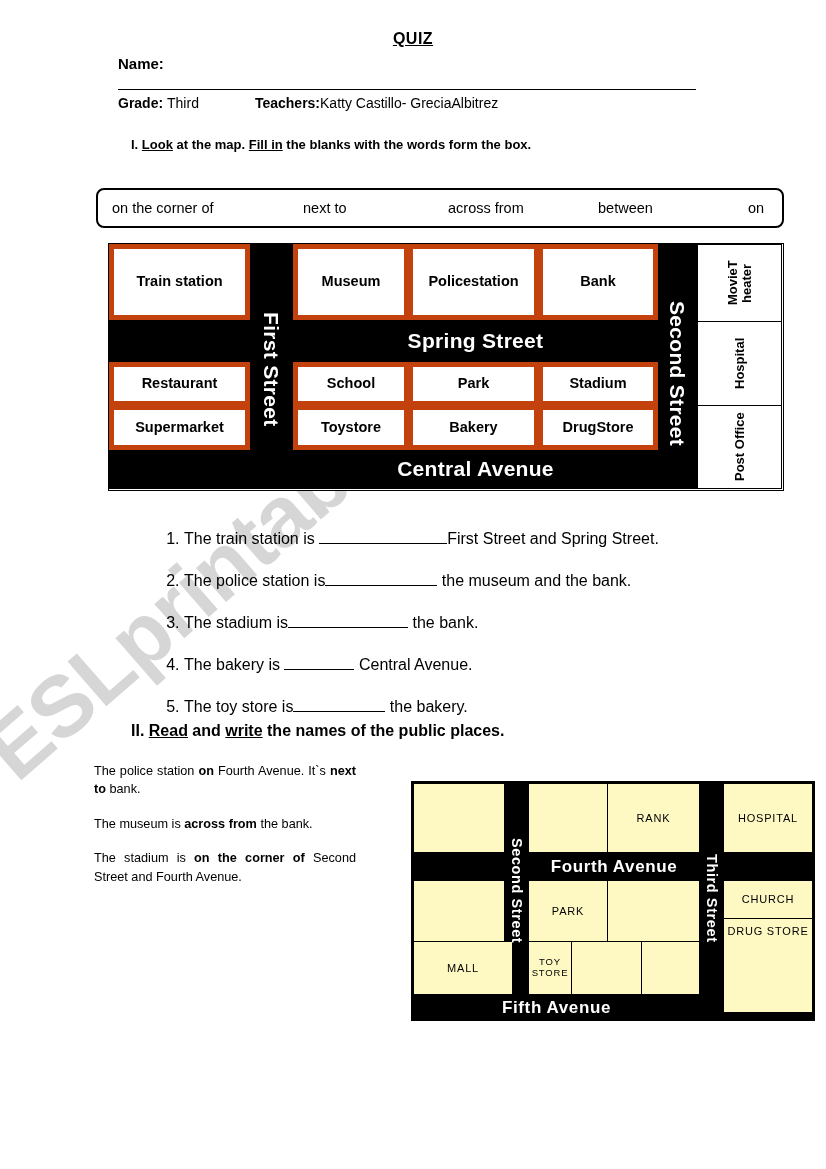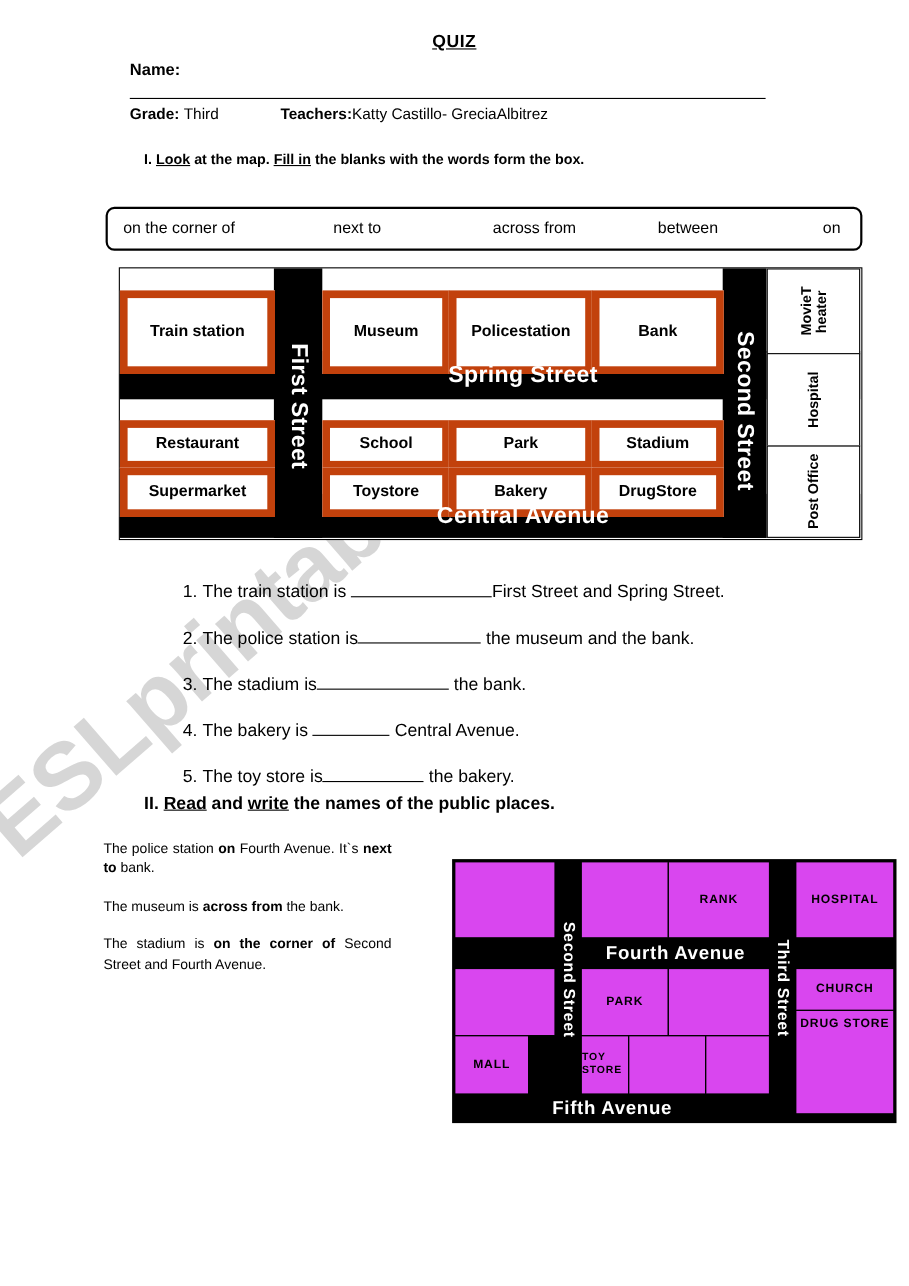--- a/index.html
+++ b/index.html
@@ -116,30 +116,29 @@
     height: 248px;
     border: 1.5px solid #000;
     box-sizing: border-box;
     background: #fff;
     z-index: 60;
   }
   #map1 .blk { position: absolute; background: #000; }
   #map1 .cell {
     position: absolute;
     background: #fff;
-    border: 7px solid #c2410c;
+    border: 5px solid #c2410c;
     box-sizing: border-box;
     display: flex;
     align-items: center;
     justify-content: center;
     font-size: 14.5px;
     font-weight: bold;
     text-align: center;
     line-height: 1.05;
-    margin-top: 20px;
   }
   #map1 .street-h {
     position: absolute;
     color: #fff;
     font-size: 21px;
     font-weight: bold;
     display: flex;
     align-items: center;
     justify-content: center;
     letter-spacing: 0.3px;
@@ -221,28 +220,29 @@
   #map2 {
     position: absolute;
     left: 411px; top: 781px;
     width: 404px;
     height: 240px;
     background: #000;
     z-index: 60;
   }
   #map2 .cell {
     position: absolute;
-    background: #d946ef;
+    background: #fef9c3;
     box-sizing: border-box;
     display: flex;
     align-items: center;
     justify-content: center;
     font-size: 11px;
-    font-weight: bold;
+    font-weight: normal;
     letter-spacing: 0.8px;
+    text-align: center;
     line-height: 1.15;
     color: #000;
   }
   #map2 .blank { }
   #map2 .street-h {
     position: absolute;
     color: #fff;
     font-size: 17px;
     font-weight: bold;
     display: flex;
@@ -412,21 +412,21 @@
   <div class="cell blank" style="left:197px;top:100px;width:91px;height:60px;"></div>
 
   <div class="cell" style="left:313px;top:100px;width:88px;height:37px;">
     <span>CHURCH</span>
   </div>
 
   <div class="cell" style="left:313px;top:138px;width:88px;height:93px;align-items:flex-start;padding-top:6px;">
     <span>DRUG STORE</span>
   </div>
 
-  <div class="cell" style="left:3px;top:161px;width:66px;height:52px;">
+  <div class="cell" style="left:3px;top:161px;width:98px;height:52px;">
     <span>MALL</span>
   </div>
   <div class="cell" style="left:118px;top:161px;width:42px;height:52px;font-size:9.5px;">
     <span>TOY STORE</span>
   </div>
   <div class="cell blank" style="left:161px;top:161px;width:69px;height:52px;"></div>
   <div class="cell blank" style="left:231px;top:161px;width:57px;height:52px;"></div>
 
   <div class="hair" style="left:196px;top:3px;width:1px;height:68px;"></div>
   <div class="hair" style="left:196px;top:100px;width:1px;height:60px;"></div>

